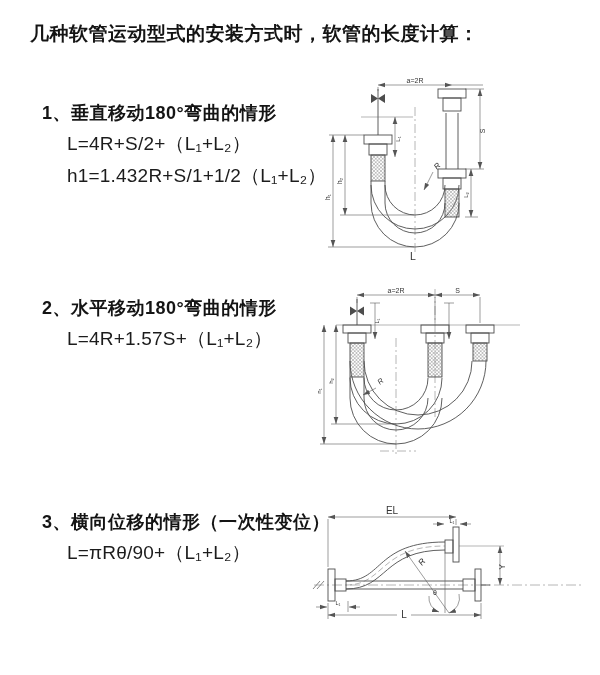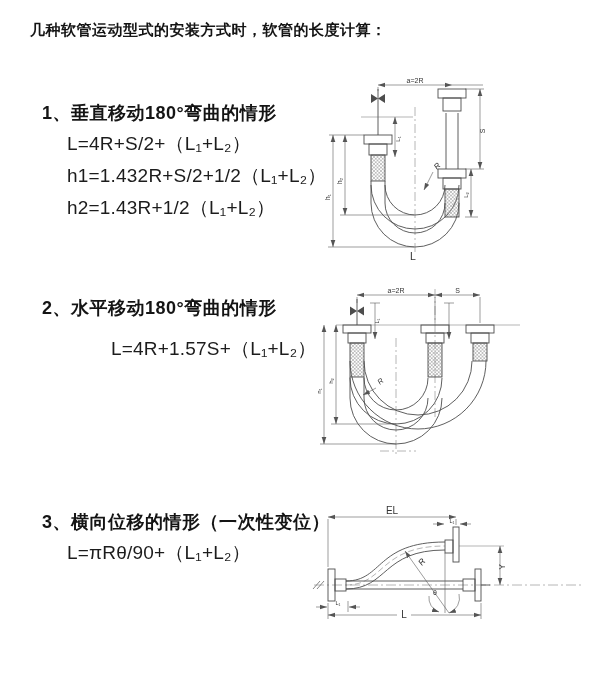--- a/index.html
+++ b/index.html
@@ -2,50 +2,49 @@
 <html><head>
 <meta charset="utf-8">
 <style>
   html,body { margin:0; padding:0; }
   body {
     width:600px; height:675px; background:#ffffff; position:relative;
     font-family:"Liberation Sans","DejaVu Sans",sans-serif; overflow:hidden;
   }
   .title {
     position:absolute; left:30px; top:21px;
-    font-size:15px; font-weight:700; color:#141414; letter-spacing:.5px;
+    font-size:19px; font-weight:700; color:#141414; letter-spacing:.5px;
   }
   .sec-head {
     position:absolute; font-size:18px; font-weight:700; color:#141414; letter-spacing:.5px;
   }
   .formulas { position:absolute; font-size:19px; color:#1c1c1c; letter-spacing:.2px; }
   .formulas div { height:32px; line-height:32px; }
   #head1 { left:42px; top:101px; }  #fml1 { left:67px; top:128px; }
-  #head2 { left:42px; top:296px; }  #fml2 { left:67px; top:333px;margin-left:44px; }
+  #head2 { left:42px; top:296px; }  #fml2 { left:67px; top:323px; }
   #head3 { left:42px; top:510px; }  #fml3 { left:67px; top:537px; }
   svg { position:absolute; }
   #dg1 { left:325px; top:73px; }
   #dg2 { left:318px; top:283px; }
   #dg3 { left:308px; top:503px; }
   svg text { font-family:"Liberation Sans","DejaVu Sans",sans-serif; fill:#333; stroke:none; }
   .mainln { stroke:#4d4d4d; stroke-width:.9; fill:none; }
   .dimln  { stroke:#5a5a5a; stroke-width:.6; fill:none; }
   .thinln { stroke:#6a6a6a; stroke-width:.5; fill:none; }
   .cl     { stroke:#7a7a7a; stroke-width:.55; fill:none; }
 </style>
 </head>
 <body>
 
 <div class="title">几种软管运动型式的安装方式时，软管的长度计算：</div>
 
 <div class="sec-head" id="head1">1、垂直移动180°弯曲的情形</div>
 <div class="formulas" id="fml1">
   <div>L=4R+S/2+（L₁+L₂）</div>
-  <div>h1=1.432R+S/2+1/2（L₁+L₂）</div>
-  <div>h2=1.43R+1/2（L₁+L₂）</div>
+  <div>h1=1.432R+S/1+1/2（L₁+L₂）</div>
 </div>
 
 <div class="sec-head" id="head2">2、水平移动180°弯曲的情形</div>
 <div class="formulas" id="fml2">
   <div>L=4R+1.57S+（L₁+L₂）</div>
 </div>
 
 <div class="sec-head" id="head3">3、横向位移的情形（一次性变位）</div>
 <div class="formulas" id="fml3">
   <div>L=πRθ/90+（L₁+L₂）</div>

